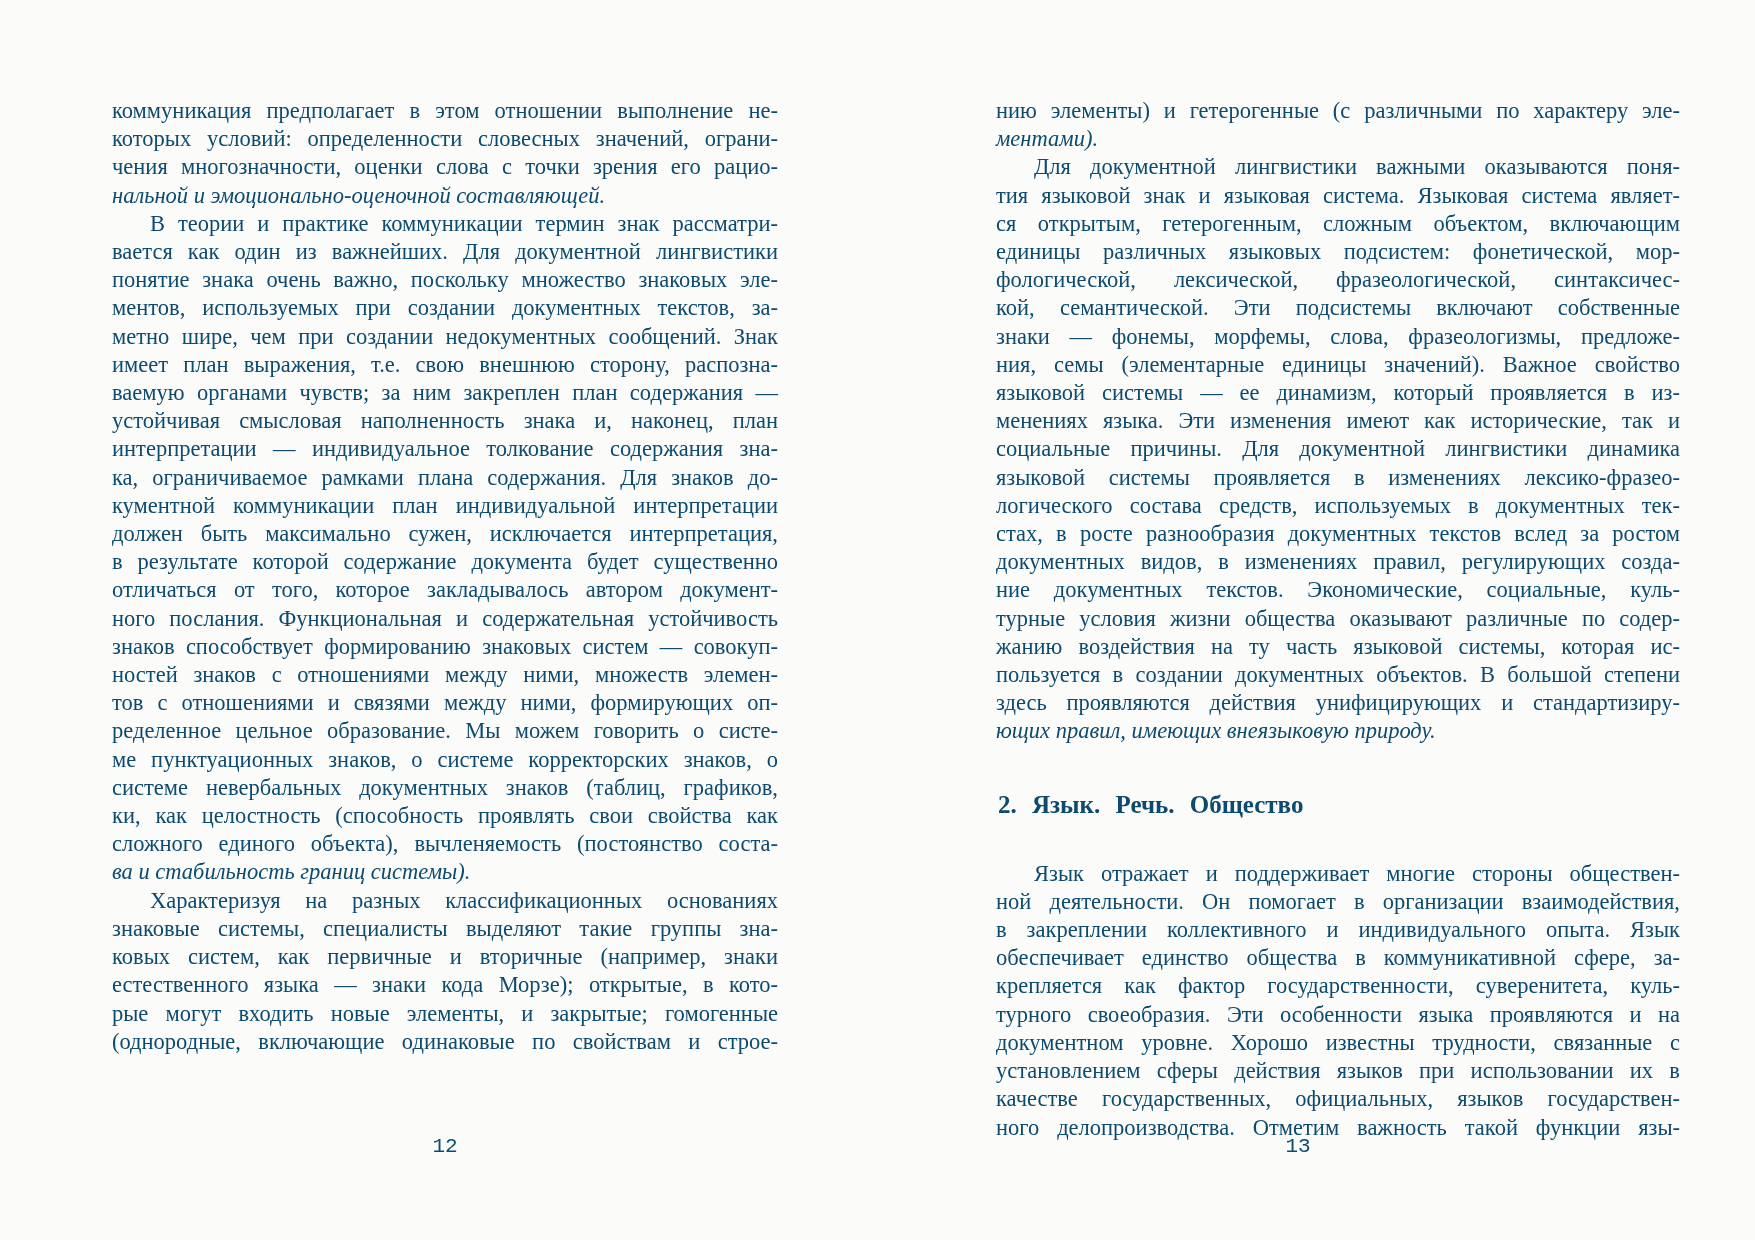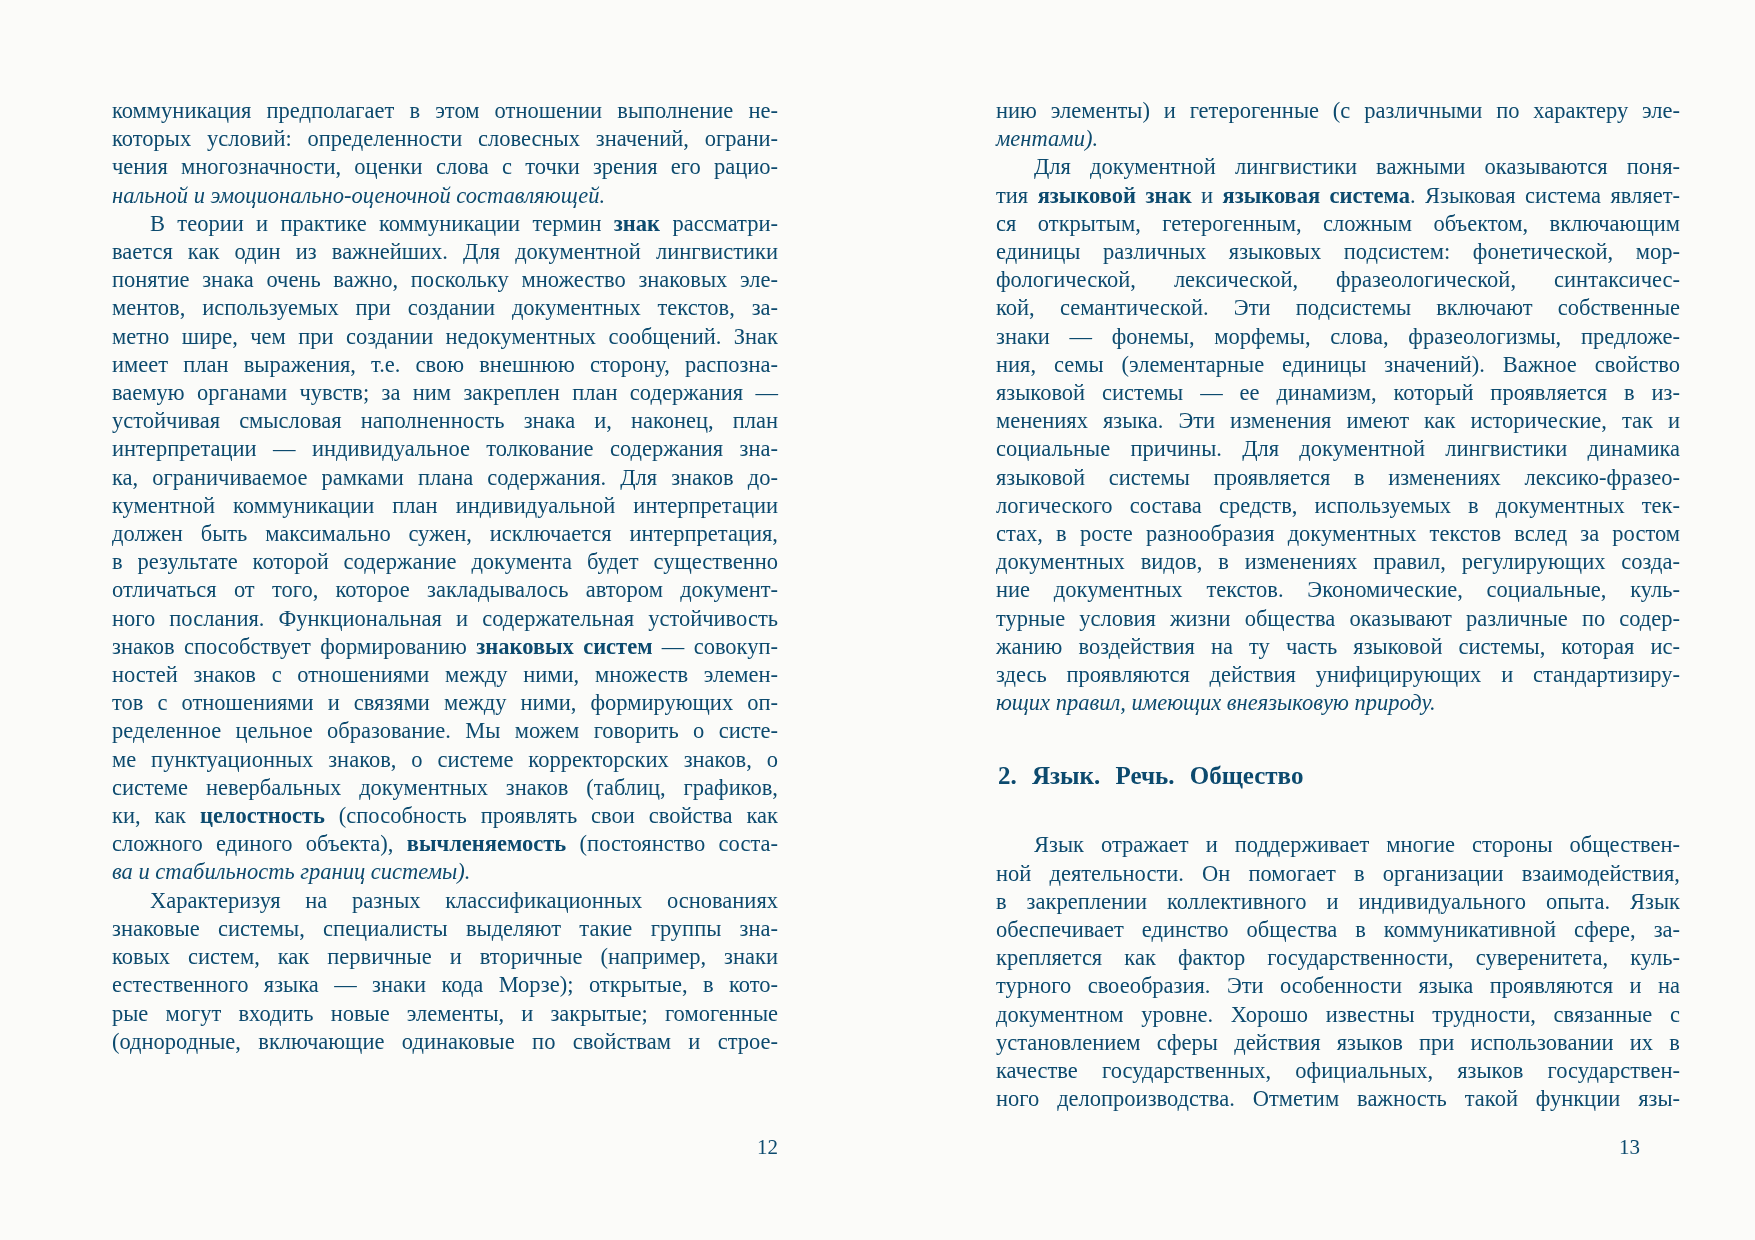--- a/index.html
+++ b/index.html
@@ -25,37 +25,38 @@
   #left-block  { left: 112px; width: 666px; }
   #right-block { left: 996px; width: 684px; }
 
   .para { margin: 0; }
   .line {
     text-align: justify;
     text-align-last: justify;
   }
   .line.end { text-align-last: left; font-style: italic; }
   .para.indent .line:first-child { text-indent: 38px; }
-  .bold { font-weight: bold; }
+  .bold { font-weight: normal; }
 
   .heading {
     font-weight: bold;
     font-size: 25px;
     line-height: 30px;
     margin: 44px 0 40px 2px;
     word-spacing: 9px;
     text-align: left;
   }
 
   .pagenum {
     position: absolute;
     top: 1134px;
-    text-align: right;
+    text-align: center;
     font-size: 21px;
     line-height: 26px;
+    font-family: Liberation Mono, monospace;
   }
   #pagenum-left  { left: 112px; width: 666px; }
   #pagenum-right { left: 956px; width: 684px; }
 </style>
 </head>
 <body>
 
 <div class="spread">
   <div id="left-block" class="textblock">
       <div class="para">
@@ -117,20 +118,21 @@
         <div class="line"><span>языковой системы — ее динамизм, который проявляется в из-</span></div>
         <div class="line"><span>менениях языка. Эти изменения имеют как исторические, так и</span></div>
         <div class="line"><span>социальные причины. Для документной лингвистики динамика</span></div>
         <div class="line"><span>языковой системы проявляется в изменениях лексико-фразео-</span></div>
         <div class="line"><span>логического состава средств, используемых в документных тек-</span></div>
         <div class="line"><span>стах, в росте разнообразия документных текстов вслед за ростом</span></div>
         <div class="line"><span>документных видов, в изменениях правил, регулирующих созда-</span></div>
         <div class="line"><span>ние документных текстов. Экономические, социальные, куль-</span></div>
         <div class="line"><span>турные условия жизни общества оказывают различные по содер-</span></div>
         <div class="line"><span>жанию воздействия на ту часть языковой системы, которая ис-</span></div>
+        <div class="line"><span>пользуется в создании документных объектов. В большой степени</span></div>
         <div class="line"><span>здесь проявляются действия унифицирующих и стандартизиру-</span></div>
         <div class="line end"><span>ющих правил, имеющих внеязыковую природу.</span></div>
       </div>
       <div class="heading">2. Язык. Речь. Общество</div>
       <div class="para indent">
         <div class="line"><span>Язык отражает и поддерживает многие стороны обществен-</span></div>
         <div class="line"><span>ной деятельности. Он помогает в организации взаимодействия,</span></div>
         <div class="line"><span>в закреплении коллективного и индивидуального опыта. Язык</span></div>
         <div class="line"><span>обеспечивает единство общества в коммуникативной сфере, за-</span></div>
         <div class="line"><span>крепляется как фактор государственности, суверенитета, куль-</span></div>

